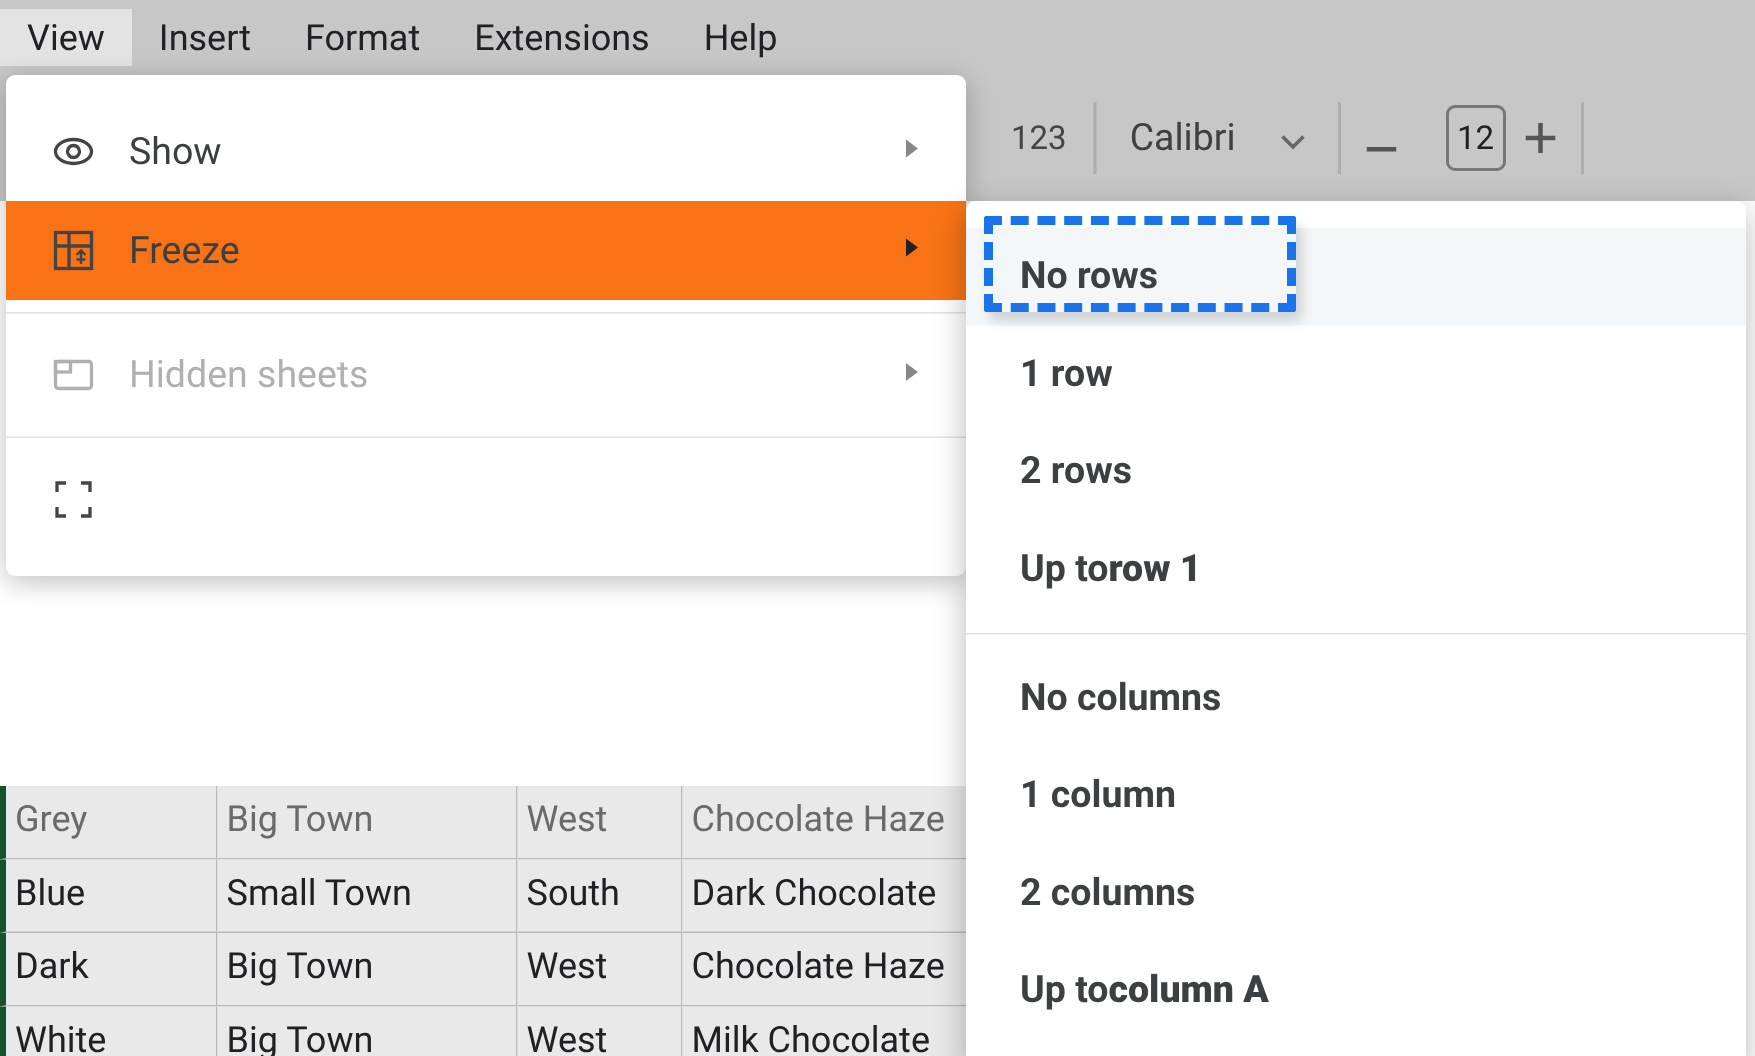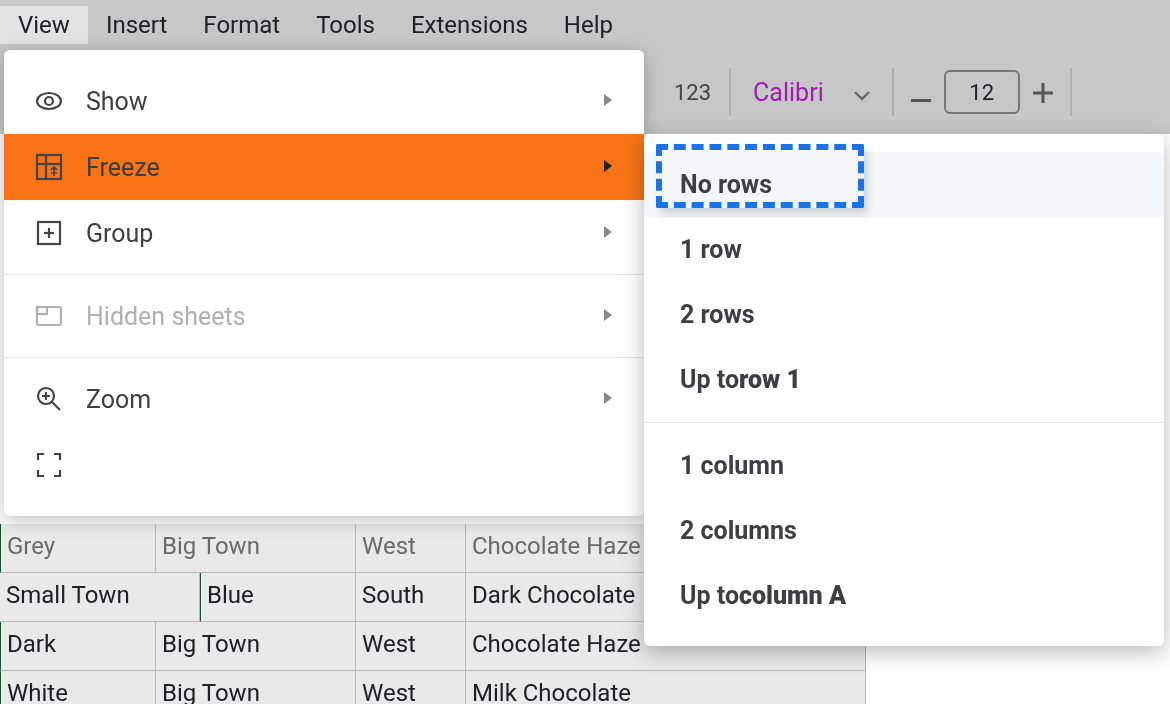--- a/index.html
+++ b/index.html
@@ -56,37 +56,38 @@
 .toolbar-sep {
   width: 2px;
   height: 48px;
   background: #aeaeae;
   margin: 0 4px;
 }
 .font-selector {
   display: flex;
   align-items: center;
   font-size: 25px;
-  color: #a21caf;
+  color: #404040;
   padding: 0 18px;
   gap: 30px;
 }
 .font-dropdown-arrow {
   color: #555;
 }
 .font-size-box {
   border: 2px solid #777;
   border-radius: 6px;
-  width: 76px;
+  width: 40px;
   height: 44px;
   display: flex;
   align-items: center;
   justify-content: center;
   font-size: 22px;
   color: #202124;
+  margin-left: 20px;
 }
 .plusminus {
   font-size: 30px;
   color: #444;
   width: 46px;
   text-align: center;
 }
 
 
 .dropdown {
@@ -200,33 +201,32 @@
 }
 .cell {
   border: 1px solid #b9b9b9;
   border-top: none;
   border-left: none;
   padding: 8px 6px;
   background: #e9e9e9;
   overflow: hidden;
   white-space: nowrap;
 }
-.cell.c1 { width: 156px; border-left: 1px solid #14532d;}
+.cell.c1 { width: 145px; border-left: 4px solid #14532d;}
 .cell.c2 { width: 200px; }
 .cell.c3 { width: 110px; }
 .cell.c4 { width: 400px; }
 </style>
 </head>
 <body>
 
 <div class="menubar" id="menubar">
     <div class="menu-item active">View</div>
     <div class="menu-item">Insert</div>
     <div class="menu-item">Format</div>
-    <div class="menu-item">Tools</div>
     <div class="menu-item">Extensions</div>
     <div class="menu-item">Help</div>
   </div>
 
 <div class="toolbar">
   <div class="toolbar-right">
     <div class="toolbar-btn">123</div>
     <div class="toolbar-sep"></div>
     <div class="font-selector">
       <span>Calibri</span>
@@ -254,22 +254,22 @@
 </div>
 
 <div class="sheet" id="sheet">
     <div class="sheet-row header-cut">
       <div class="cell c1">Grey</div>
       <div class="cell c2">Big Town</div>
       <div class="cell c3">West</div>
       <div class="cell c4">Chocolate Haze</div>
     </div>
     <div class="sheet-row">
+      <div class="cell c1">Blue</div>
       <div class="cell c2">Small Town</div>
-      <div class="cell c1">Blue</div>
       <div class="cell c3">South</div>
       <div class="cell c4">Dark Chocolate</div>
     </div>
     <div class="sheet-row">
       <div class="cell c1">Dark</div>
       <div class="cell c2">Big Town</div>
       <div class="cell c3">West</div>
       <div class="cell c4">Chocolate Haze</div>
     </div>
     <div class="sheet-row">
@@ -300,79 +300,53 @@
           <line x1="3" y1="12" x2="27" y2="12" stroke="#444" stroke-width="2.2"></line>
           <line x1="12" y1="3" x2="12" y2="27" stroke="#444" stroke-width="2.2"></line>
           <path d="M17 18 L20 15 L23 18 M20 15 L20 24 M17 21 L23 21" stroke="#444" stroke-width="1.6" fill="none"></path>
         </svg>
       </span>
       <span>Freeze</span>
       <span class="dropdown-arrow"><svg width="12" height="16" viewBox="0 0 12 16">
           <path d="M2 2 L10 8 L2 14 Z" fill="currentColor"></path>
         </svg></span>
     </div>
-    <div class="dropdown-item">
-      <span class="dropdown-icon">
-        <svg width="30" height="30" viewBox="0 0 30 30">
-          <rect x="4" y="4" width="22" height="22" stroke="#444" stroke-width="2.2" fill="none"></rect>
-          <line x1="10" y1="15" x2="20" y2="15" stroke="#444" stroke-width="2.2"></line>
-          <line x1="15" y1="10" x2="15" y2="20" stroke="#444" stroke-width="2.2"></line>
-        </svg>
-      </span>
-      <span>Group</span>
-      <span class="dropdown-arrow"><svg width="12" height="16" viewBox="0 0 12 16">
-          <path d="M2 2 L10 8 L2 14 Z" fill="currentColor"></path>
-        </svg></span>
-    </div>
     <div class="dropdown-sep"></div>
     <div class="dropdown-item disabled">
       <span class="dropdown-icon">
         <svg width="30" height="30" viewBox="0 0 30 30">
           <rect x="3" y="6" width="24" height="18" rx="2" stroke="#b0b0b0" stroke-width="2.2" fill="none"></rect>
           <rect x="3" y="6" width="10" height="7" stroke="#b0b0b0" stroke-width="2.2" fill="none"></rect>
         </svg>
       </span>
       <span>Hidden sheets</span>
       <span class="dropdown-arrow"><svg width="12" height="16" viewBox="0 0 12 16">
           <path d="M2 2 L10 8 L2 14 Z" fill="currentColor"></path>
         </svg></span>
     </div>
     <div class="dropdown-sep"></div>
-    <div class="dropdown-item">
-      <span class="dropdown-icon">
-        <svg width="30" height="30" viewBox="0 0 30 30">
-          <circle cx="12" cy="12" r="8" stroke="#444" stroke-width="2.2" fill="none"></circle>
-          <line x1="18" y1="18" x2="26" y2="26" stroke="#444" stroke-width="2.2"></line>
-          <line x1="8" y1="12" x2="16" y2="12" stroke="#444" stroke-width="2"></line>
-          <line x1="12" y1="8" x2="12" y2="16" stroke="#444" stroke-width="2"></line>
-        </svg>
-      </span>
-      <span>Zoom</span>
-      <span class="dropdown-arrow"><svg width="12" height="16" viewBox="0 0 12 16">
-          <path d="M2 2 L10 8 L2 14 Z" fill="currentColor"></path>
-        </svg></span>
-    </div>
     <div class="dropdown-item">
       <span class="dropdown-icon">
         <svg width="30" height="30" viewBox="0 0 30 30">
           <path d="M4 10 L4 4 L10 4 M20 4 L26 4 L26 10 M26 20 L26 26 L20 26 M10 26 L4 26 L4 20" stroke="#444" stroke-width="2.2" fill="none"></path>
         </svg>
       </span>
     </div>
   </div>
 
 <div class="submenu" id="submenu">
     <div class="submenu-item selected">No rows</div>
     <div class="submenu-item">1 row</div>
     <div class="submenu-item">2 rows</div>
     <div class="submenu-item">
       <span>Up to </span>
       <b>row 1</b>
     </div>
     <div class="submenu-sep"></div>
+    <div class="submenu-item">No columns</div>
     <div class="submenu-item">1 column</div>
     <div class="submenu-item">2 columns</div>
     <div class="submenu-item">
       <span>Up to </span>
       <b>column A</b>
     </div>
   </div>
 
 <div class="highlight-box"></div>
 

